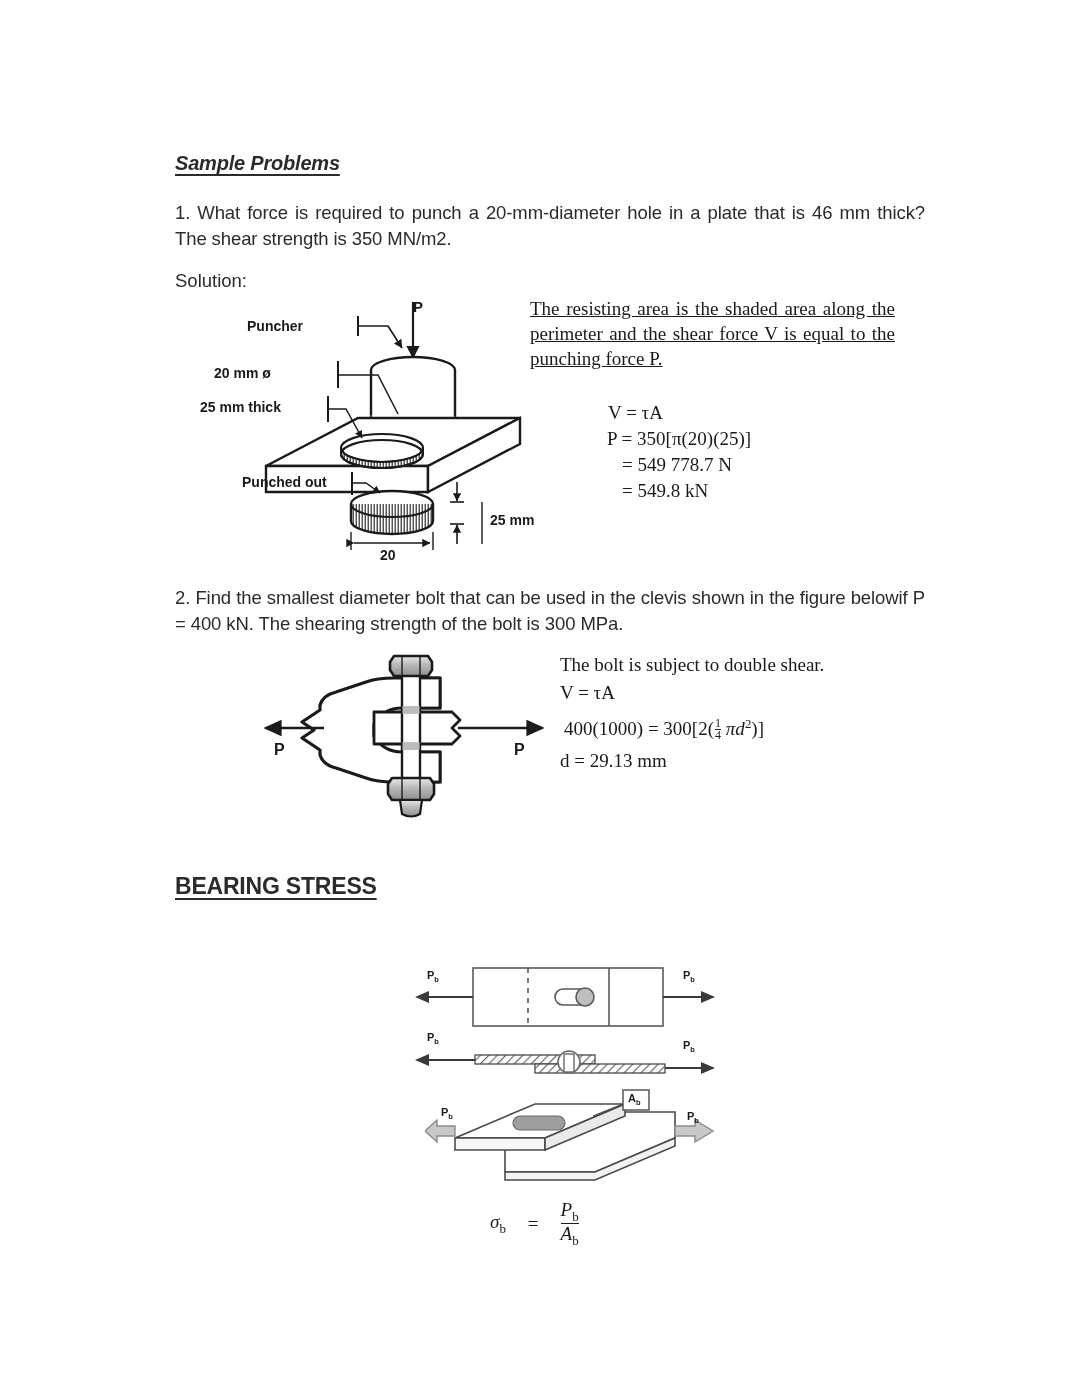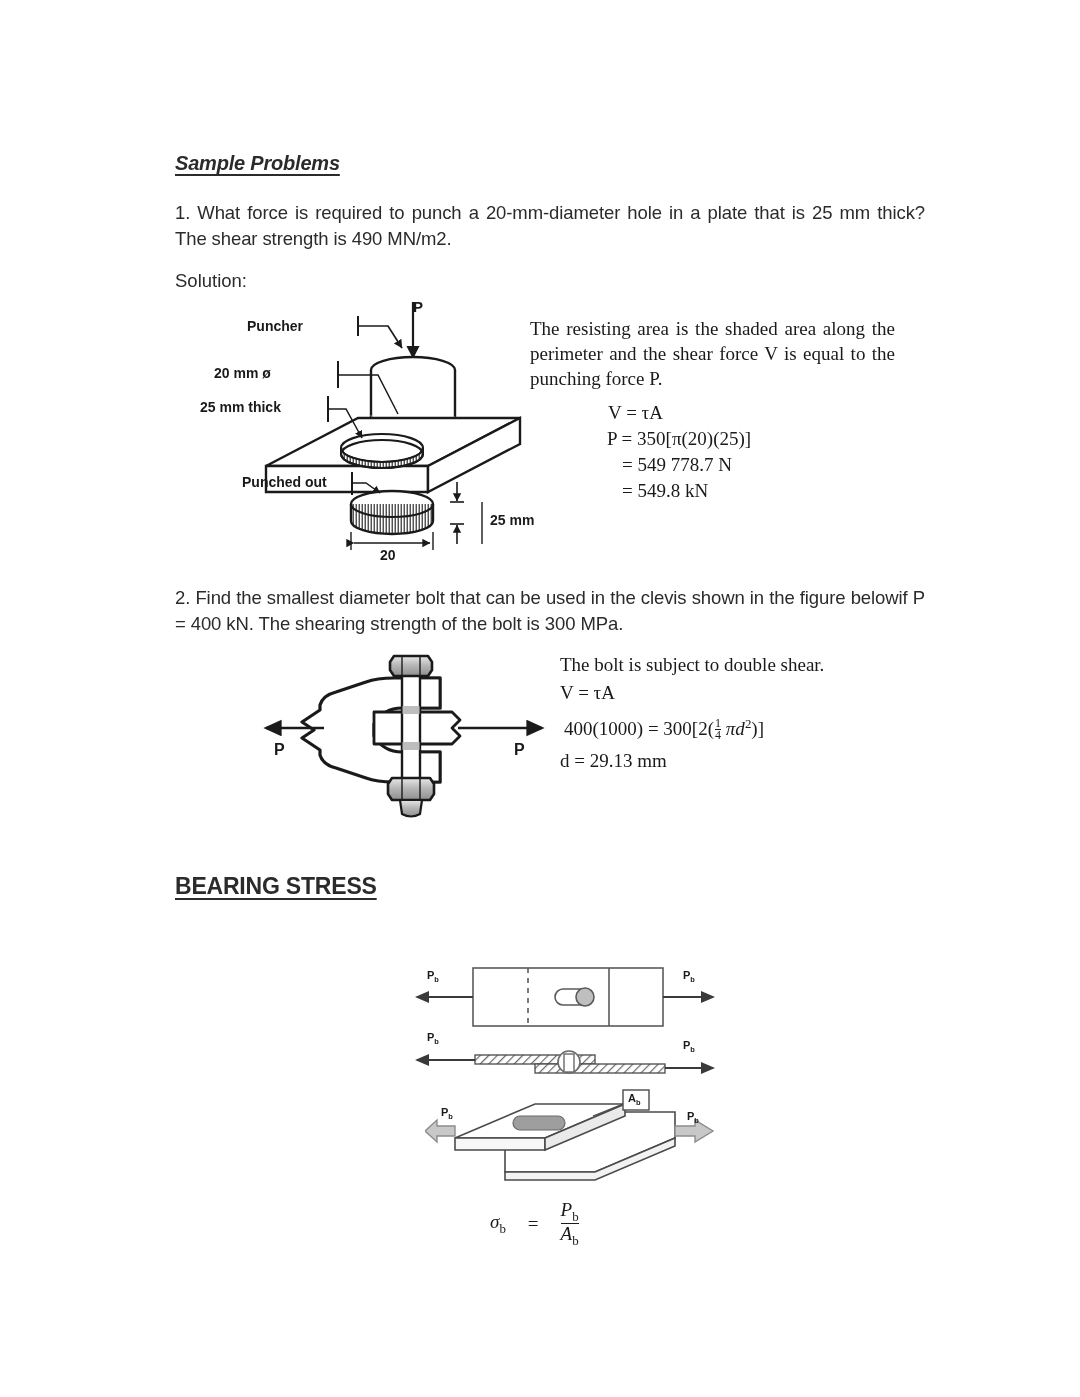--- a/index.html
+++ b/index.html
@@ -115,21 +115,21 @@
     border-top: 1.3px solid #1a1a1a;
   }
 </style>
 </head>
 <body>
 
 <div class="page">
 
   <div class="section-title" style="left:175px; top:152px;">Sample Problems</div>
 
-  <div class="body-text" style="left:175px; top:200px; width:750px;">1. What force is required to punch a 20-mm-diameter hole in a plate that is 25 mm thick? The shear strength is 490 MN/m2.</div>
+  <div class="body-text" style="left:175px; top:200px; width:750px;">1. What force is required to punch a 20-mm-diameter hole in a plate that is 46 mm thick? The shear strength is 350 MN/m2.</div>
 
   <div class="label-text" style="left:175px; top:270px;">Solution:</div>
 
   <div class="figure" style="left:250px; top:296px; width:290px; height:265px;">
     <svg width="290" height="265" viewBox="0 0 290 265">
       <defs>
         <marker id="ar" markerWidth="7" markerHeight="7" refX="5.5" refY="3" orient="auto">
           <path d="M0,0 L6,3 L0,6 z" fill="#1a1a1a"></path>
         </marker>
         <marker id="arS" markerWidth="6" markerHeight="6" refX="4.8" refY="2.6" orient="auto">
@@ -186,21 +186,21 @@
 
     <span class="fig-label" style="left:163px; top:2px; font-size:15px;">P</span>
     <span class="fig-label thin" style="left:-3px; top:22px; font-size:14px;">Puncher</span>
     <span class="fig-label thin" style="left:-36px; top:69px; font-size:14px;">20 mm ø</span>
     <span class="fig-label thin" style="left:-50px; top:103px; font-size:14px;">25 mm thick</span>
     <span class="fig-label thin" style="left:-8px; top:178px; font-size:14px;">Punched out</span>
     <span class="fig-label thin" style="left:240px; top:216px; font-size:14px;">25 mm</span>
     <span class="fig-label thin" style="left:130px; top:251px; font-size:14px;">20</span>
   </div>
 
-  <div class="serif-block clip" style="left:530px; top:316px; width:365px; height:82px;">The resisting area is the shaded area along the perimeter and the shear force V is equal to the punching force P.</div>
+  <div class="serif-block clip" style="left:530px; top:296px; width:365px; height:82px;text-decoration:underline;">The resisting area is the shaded area along the perimeter and the shear force V is equal to the punching force P.</div>
 
   <div class="math" style="left:608px; top:400px;">V = τA</div>
   <div class="math" style="left:607px; top:426px;">P = 350[π(20)(25)]</div>
   <div class="math" style="left:622px; top:452px;">= 549 778.7 N</div>
   <div class="math" style="left:622px; top:478px;">= 549.8 kN</div>
 
   <div class="body-text" style="left:175px; top:585px; width:750px;">2. Find the smallest diameter bolt that can be used in the clevis shown in the figure belowif P = 400 kN. The shearing strength of the bolt is 300 MPa.</div>
 
   <div class="figure" style="left:262px; top:648px; width:285px; height:175px;">
     <svg width="285" height="175" viewBox="0 0 285 175">

